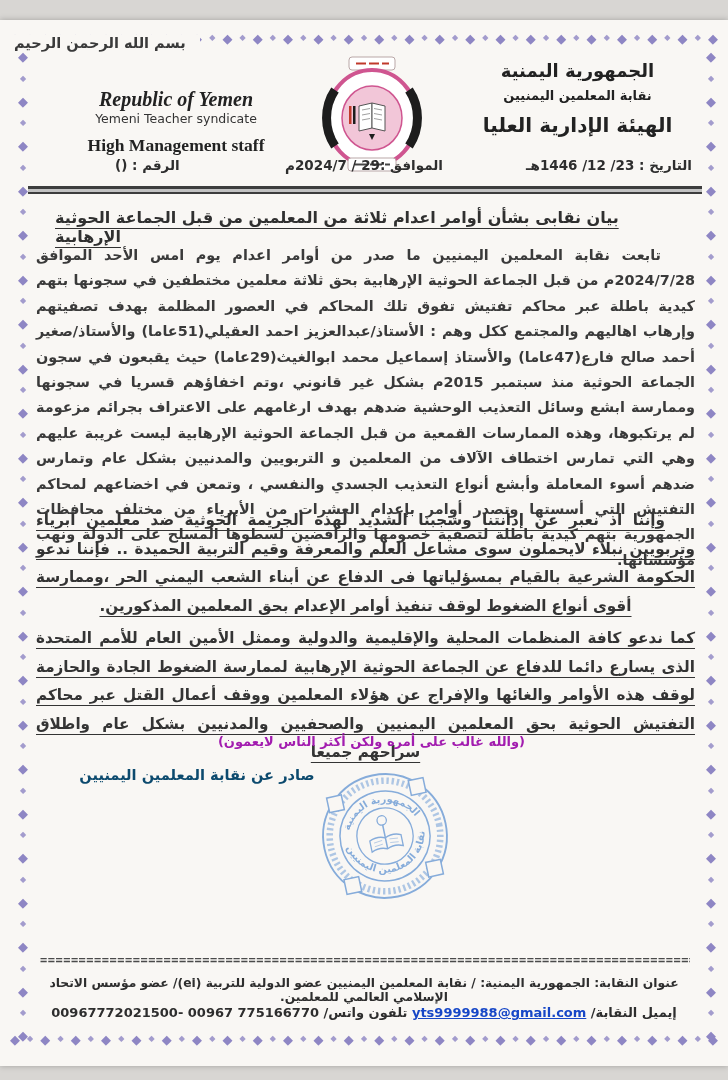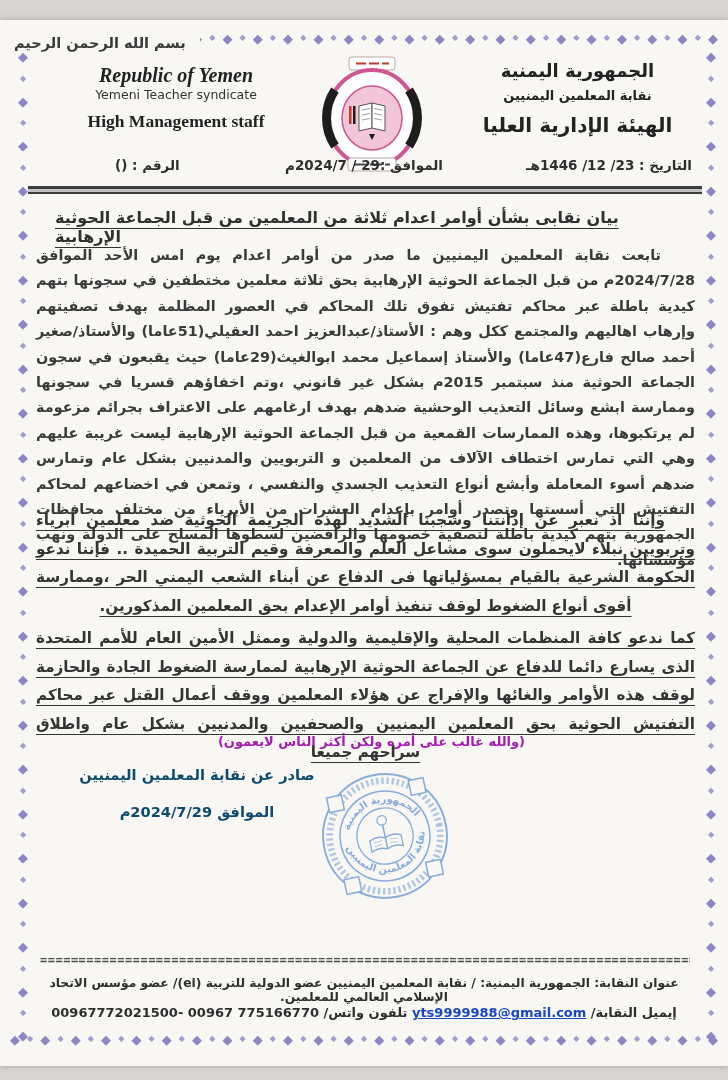--- a/index.html
+++ b/index.html
@@ -25,21 +25,21 @@
             justify-content:space-between;align-items:center;z-index:1;}
   .border-left{left:14px;}
   .border-right{right:8px;}
   .dm{color:var(--diamond);font-size:13px;line-height:1;}
   .dm-small{font-size:8px;opacity:.8;}
   
   .bismillah{position:absolute;top:33px;left:0;right:0;text-align:left;z-index:2;}
   .bismillah span{display:inline-block;background:var(--page);padding:0 14px;font-size:14.5px;
                   font-weight:bold;color:#3a3a3a;}
   .en-block{position:absolute;left:36px;top:64px;width:280px;text-align:center;color:#222;}
-  .en-country{font-family:"Liberation Serif",serif;font-style:italic;font-weight:bold;font-size:20px;}
+  .en-country{font-family:"Liberation Serif",serif;font-style:italic;font-weight:bold;font-size:20px;margin-top:24px;}
   .en-org{font-size:12.5px;color:#333;}
   .en-dept{font-family:"Liberation Serif",serif;font-weight:bold;font-size:17.5px;margin-top:9px;}
   .ar-block{position:absolute;right:38px;top:60px;width:225px;text-align:center;direction:rtl;color:#222;}
   .ar-country{font-size:18px;font-weight:bold;}
   .ar-org{font-size:13px;font-weight:bold;margin-top:7px;}
   .ar-dept{font-size:20px;font-weight:bold;margin-top:10px;letter-spacing:-.5px;}
   .logo{position:absolute;left:322px;top:56px;width:100px;height:118px;}
   .date-row{position:absolute;top:157px;left:0;right:0;height:20px;font-size:13.5px;font-weight:bold;
             color:#2e2e2e;direction:rtl;}
   .date-hijri{position:absolute;right:36px;margin-left:36px;}
@@ -331,21 +331,20 @@
   <div class="rule"></div>
 
   <div class="doc-title">بيان نقابى بشأن أوامر اعدام ثلاثة من المعلمين من قبل الجماعة الحوثية الإرهابية</div>
   <div class="para p1">تابعت نقابة المعلمين اليمنيين ما صدر من أوامر اعدام يوم امس الأحد الموافق 2024/7/28م من قبل الجماعة الحوثية الإرهابية بحق ثلاثة معلمين مختطفين في سجونها بتهم كيدية باطلة عبر محاكم تفتيش تفوق تلك المحاكم في العصور المظلمة بهدف تصفيتهم وإرهاب اهاليهم والمجتمع ككل وهم : الأستاذ/عبدالعزيز احمد العقيلي(51عاما) والأستاذ/صغير أحمد صالح فارع(47عاما) والأستاذ إسماعيل محمد ابوالغيث(29عاما) حيث يقبعون في سجون الجماعة الحوثية منذ سبتمبر 2015م بشكل غير قانوني ،وتم اخفاؤهم قسريا في سجونها وممارسة ابشع وسائل التعذيب الوحشية ضدهم بهدف ارغامهم على الاعتراف بجرائم مزعومة لم يرتكبوها، وهذه الممارسات القمعية من قبل الجماعة الحوثية الإرهابية ليست غريبة عليهم وهي التي تمارس اختطاف الآلاف من المعلمين و التربويين والمدنيين بشكل عام وتمارس ضدهم أسوء المعاملة وأبشع أنواع التعذيب الجسدي والنفسي ، وتمعن في اخضاعهم لمحاكم التفتيش التي أسستها وتصدر أوامر بإعدام العشرات من الأبرياء من مختلف محافظات الجمهورية بتهم كيدية باطلة لتصفية خصومها والرافضين لسطوها المسلح على الدولة ونهب مؤسساتها.</div>
   <div class="para p2">وإننا اذ نعبر عن إدانتنا وشجبنا الشديد لهذه الجريمة الحوثية ضد معلمين أبرياء وتربويين نبلاء لايحملون سوى مشاعل العلم والمعرفة وقيم التربية الحميدة .. فإننا ندعو الحكومة الشرعية بالقيام بمسؤلياتها فى الدفاع عن أبناء الشعب اليمني الحر ،وممارسة أقوى أنواع الضغوط لوقف تنفيذ أوامر الإعدام بحق المعلمين المذكورين.</div>
   <div class="para p3">كما ندعو كافة المنظمات المحلية والإقليمية والدولية وممثل الأمين العام للأمم المتحدة الذى يسارع دائما للدفاع عن الجماعة الحوثية الإرهابية لممارسة الضغوط الجادة والحازمة لوقف هذه الأوامر والغائها والإفراج عن هؤلاء المعلمين ووقف أعمال القتل عبر محاكم التفتيش الحوثية بحق المعلمين اليمنيين والصحفيين والمدنيين بشكل عام واطلاق سراحهم جميعا</div>
   <div class="quote">(والله غالب على أمره ولكن أكثر الناس لايعمون)</div>
 
   <div class="signature">
     <div>صادر عن نقابة المعلمين اليمنيين</div>
-    <div>الموافق 2024/7/29م</div>
   </div>
 
   <svg class="stamp" viewBox="-80 -80 160 160">
     <defs>
       <path id="arcTop" d="M -40 4 A 40 40 0 0 1 40 4"></path>
       <path id="arcBottom" d="M -43 -4 A 43 43 0 0 0 43 -4"></path>
     </defs>
     <g transform="rotate(-12)">
       <g fill="none" stroke="#7aa4d8">
         <circle r="66" stroke-width="2"></circle>

